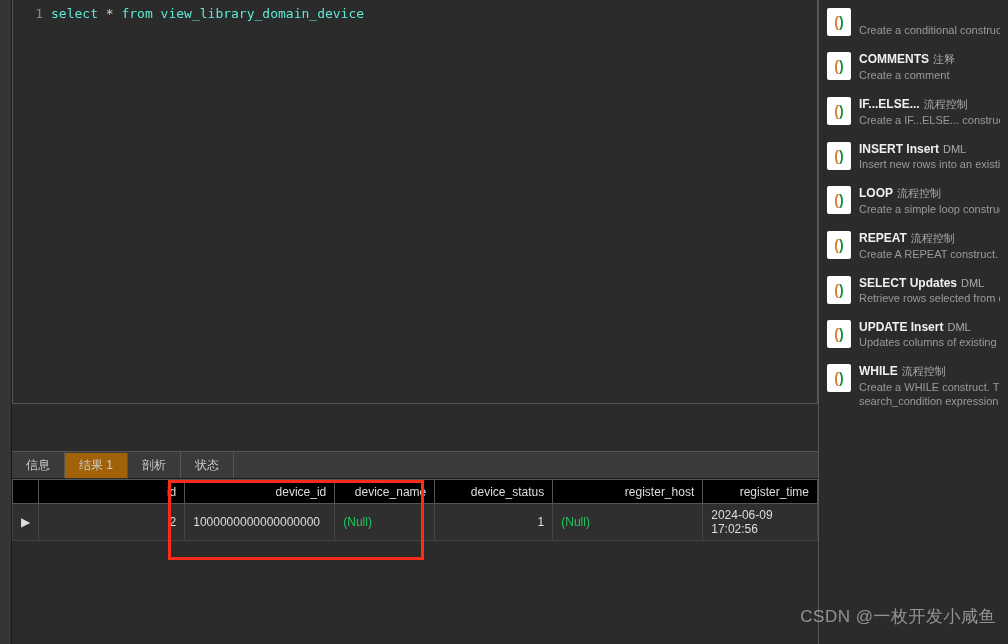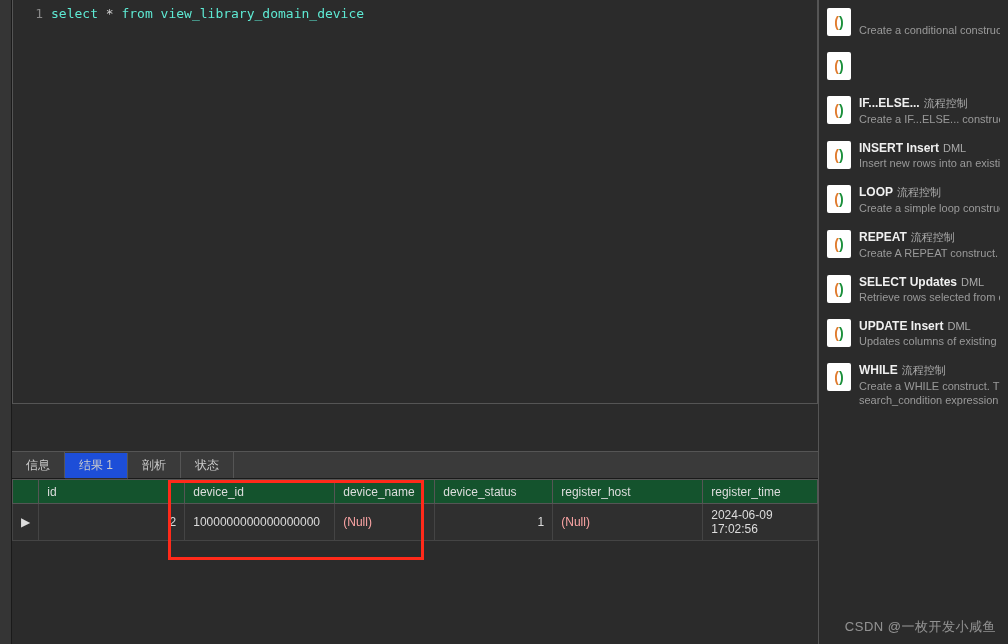--- a/index.html
+++ b/index.html
@@ -8,38 +8,38 @@
   .left-gutter { width: 12px; background: #353535; border-right: 1px solid #1a1a1a;}
   .main { flex: 1; display: flex; flex-direction: column; background: #2b2b2b; min-width: 0;}
   .editor { flex: 1; background: #2b2b2b; display: flex; border: 1px solid #555; border-top: none;}
   .gutter { width: 38px; background: #2b2b2b; color: #888; text-align: right; padding: 6px 8px 0 0; font-family: Consolas, monospace; font-size: 13px;}
   .code { flex: 1; padding: 6px 0 0 0; font-family: Consolas, monospace; font-size: 13px; white-space: pre; color: #d0d0d0; }
   .kw { color: #5eead4; }
   .ident { color: #5eead4; }
   .bottom { height: 240px; display: flex; flex-direction: column; background: #2b2b2b;}
   .tabbar { display: flex; height: 28px; background: #3a3a3a; border-top: 1px solid #555; border-bottom: 1px solid #1a1a1a; align-items: stretch; margin-top: 47px;}
   .tab { padding: 0 14px; display: flex; align-items: center; color: #ccc; font-size: 12px; border-right: 1px solid #555; cursor: pointer; background: #3a3a3a;}
-  .tab.active { background: #1d4ed8; border-bottom: 1px solid #2b2b2b; position: relative; top: 1px;}
+  .tab.active { background: #a16207; border-bottom: 1px solid #2b2b2b; position: relative; top: 1px;}
   .grid-wrap { position: relative; flex:1; }
   .grid { width: 100%; border-collapse: collapse; font-size: 12px; }
-  .grid th { background: #14532d; color: #ddd; text-align: left; font-weight: normal; padding: 4px 8px; border: 1px solid #555; height: 24px;}
+  .grid th { background: #000000; color: #ddd; text-align: right; font-weight: normal; padding: 4px 8px; border: 1px solid #555; height: 24px;}
   .grid td { padding: 4px 8px; border: 1px solid #444; color: #ddd; height: 24px; background:#2f2f2f;}
   .grid td.num { text-align: right; }
-  .nullval { color: #fca5a5; }
+  .nullval { color: #22c55e; }
   .rowhdr { width: 14px; background:#3a3a3a; color:#ccc; text-align:center;}
   .highlight-box { position: absolute; left: 156px; top: 1px; width: 256px; height: 80px; border: 3px solid #ff2a1a; pointer-events: none; }
   .side { width: 190px; background: #2b2b2b; border-left: 1px solid #555; overflow: hidden;}
   .snip { display: flex; padding: 8px 8px; gap: 8px; }
   .snip-icon { width: 24px; height: 28px; background: #fff; border-radius: 2px; display:flex; align-items:center; justify-content:center; font-size:14px; color:#1a8f3a; font-weight:bold; flex-shrink:0;}
   .snip-icon span.b1{color:#e07b2e;} .snip-icon span.b2{color:#1a8f3a;}
   .snip-text { flex:1; min-width:0;}
   .snip-title { color: #f0f0f0; font-weight: bold; font-size: 12px; white-space: nowrap; overflow:hidden;}
   .snip-cat { color: #aaa; font-weight: normal; font-size: 11px; margin-left: 4px;}
   .snip-desc { color: #9a9a9a; font-size: 11px; white-space: nowrap; overflow: hidden; margin-top:2px;}
-  .watermark { position: absolute; right: 12px; bottom: 8px; color: rgba(230,230,230,0.55); font-size: 13px; font-family: "Microsoft YaHei", sans-serif; letter-spacing: 0.5px; pointer-events:none;}
+  .watermark { position: absolute; right: 12px; bottom: 16px; color: rgba(230,230,230,0.55); font-size: 17px; font-family: "Microsoft YaHei", sans-serif; letter-spacing: 0.5px; pointer-events:none;}
 </style>
 </head>
 <body>
 
 <div class="root">
   <div class="left-gutter"></div>
   <div class="main">
     <div class="editor">
       <div class="gutter"><span>1</span></div>
       <div class="code"><span class="kw">select</span> <span>*</span> <span class="kw">from</span> <span class="ident">view_library_domain_device</span></div>
@@ -95,20 +95,24 @@
         </div>
       <div class="snip-text">
           <div class="snip-title"><span></span><span class="snip-cat"></span></div>
           <div class="snip-desc">Create a conditional construct</div>
         </div>
     </div>
     <div class="snip">
       <div class="snip-icon">
           <span class="b1">(</span>
           <span class="b2">)</span>
+        </div>
+      <div class="snip-text">
+          <div class="snip-title"><span>COMMENTS</span><span class="snip-cat">注释</span></div>
+          <div class="snip-desc">Create a comment</div>
         </div>
     </div>
     <div class="snip">
       <div class="snip-icon">
           <span class="b1">(</span>
           <span class="b2">)</span>
         </div>
       <div class="snip-text">
           <div class="snip-title"><span>IF...ELSE...</span><span class="snip-cat">流程控制</span></div>
           <div class="snip-desc">Create a IF...ELSE... construct</div>

